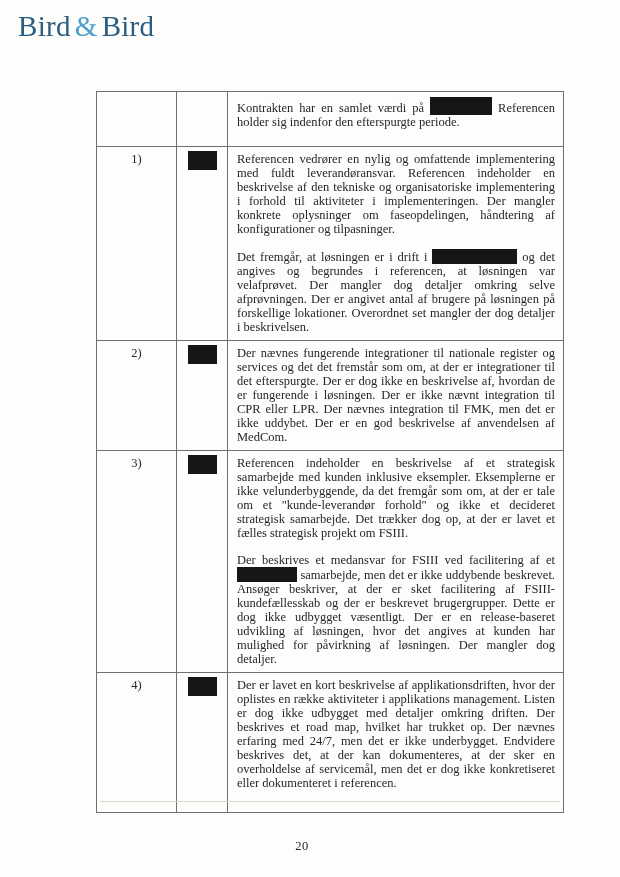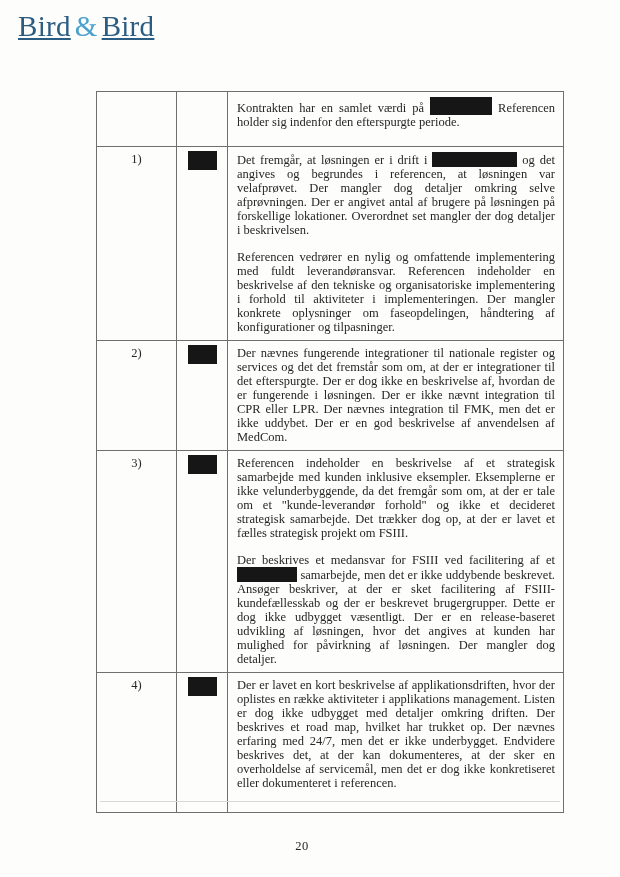--- a/index.html
+++ b/index.html
@@ -18,21 +18,21 @@
     background: var(--page-bg);
     font-family: "Liberation Serif", serif;
     position: relative;
     overflow: hidden;
   }
   .logo {
     position: absolute; left: 18px; top: 10px;
     font-size: 29px; letter-spacing: 0.3px;
     white-space: nowrap;
   }
-  .logo .w { color: var(--logo-dark); text-decoration: underline; }
+  .logo .w { color: var(--logo-dark); }
   .logo .a { color: var(--logo-amp); padding: 0 4px; }
 
   .doc-table {
     position: absolute; left: 96px; top: 91px; width: 468px;
     border: 1px solid var(--border);
     background: transparent;
   }
   .row { display: flex; border-top: 1px solid var(--border); }
   .row:first-child { border-top: none; }
   .col-num {
@@ -88,22 +88,22 @@
       <div class="cell col-text">
         <p>Kontrakten har en samlet værdi på <span class="redact-inline" style="width: 62px; height: 18px;"></span> Referencen holder sig indenfor den efterspurgte periode.</p>
       </div>
     </div>
     <div class="row" style="min-height: 185px;">
       <div class="cell col-num"><span>1)</span></div>
       <div class="cell col-redact">
         <div class="redact-block"></div>
       </div>
       <div class="cell col-text">
+        <p>Referencen vedrører en nylig og omfattende implementering med fuldt leverandøransvar. Referencen indeholder en beskrivelse af den tekniske og organisatoriske implementering i forhold til aktiviteter i implementeringen. Der mangler konkrete oplysninger om faseopdelingen, håndtering af konfigurationer og tilpasninger.</p>
         <p>Det fremgår, at løsningen er i drift i <span class="redact-inline" style="width: 85px; height: 15px;"></span> og det angives og begrundes i referencen, at løsningen var velafprøvet. Der mangler dog detaljer omkring selve afprøvningen. Der er angivet antal af brugere på løsningen på forskellige lokationer. Overordnet set mangler der dog detaljer i beskrivelsen.</p>
-        <p>Referencen vedrører en nylig og omfattende implementering med fuldt leverandøransvar. Referencen indeholder en beskrivelse af den tekniske og organisatoriske implementering i forhold til aktiviteter i implementeringen. Der mangler konkrete oplysninger om faseopdelingen, håndtering af konfigurationer og tilpasninger.</p>
       </div>
     </div>
     <div class="row" style="min-height: 110px;">
       <div class="cell col-num"><span>2)</span></div>
       <div class="cell col-redact">
         <div class="redact-block"></div>
       </div>
       <div class="cell col-text">
         <p>Der nævnes fungerende integrationer til nationale register og services og det det fremstår som om, at der er integrationer til det efterspurgte. Der er dog ikke en beskrivelse af, hvordan de er fungerende i løsningen. Der er ikke nævnt integration til CPR eller LPR. Der nævnes integration til FMK, men det er ikke uddybet. Der er en god beskrivelse af anvendelsen af MedCom.</p>
       </div>

